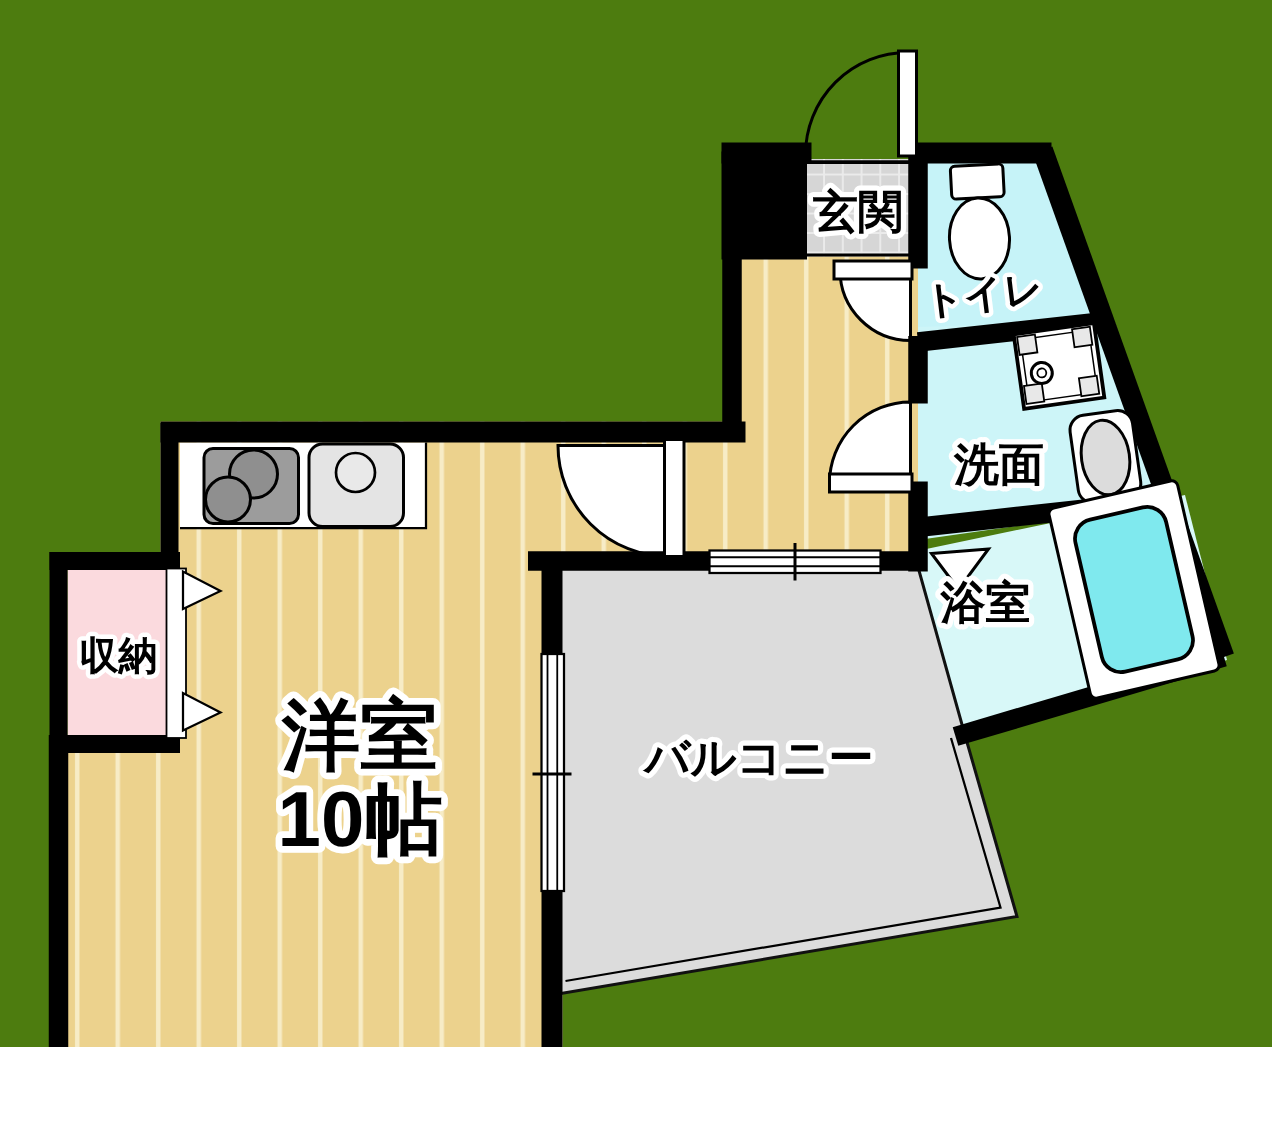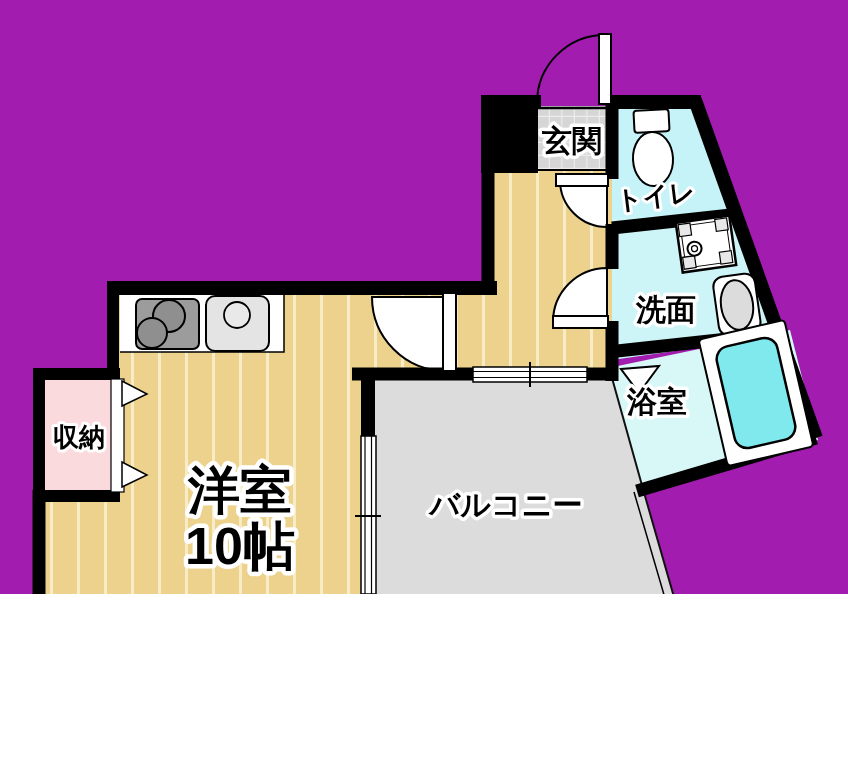--- a/index.html
+++ b/index.html
@@ -1,16 +1,16 @@
 <!DOCTYPE html>
 <html><head>
 <meta charset="utf-8">
 <style>
   html,body{margin:0;padding:0;background:#ffffff;}
-  .plan-wrap{width:848px;height:594px;position:relative;background:#a21caf;overflow:hidden;}
+  .plan-wrap{width:848px;height:698px;position:relative;background:#4d7c0f;overflow:hidden;}
   svg{display:block;}
   text{font-family:"Liberation Sans","DejaVu Sans",sans-serif;font-weight:bold;fill:#000;
        paint-order:stroke;stroke:#ffffff;stroke-linejoin:round;}
   .lbl-sm{font-size:26px;stroke-width:6px;}
   .lbl-md{font-size:30px;stroke-width:7px;}
   .lbl-lg{font-size:52px;stroke-width:9px;}
   .wall{stroke:#000;fill:none;}
   .thin{stroke:#000;fill:none;}
 </style>
 </head>

